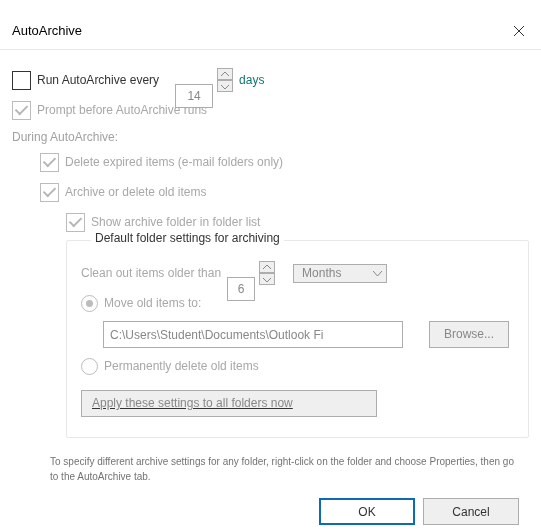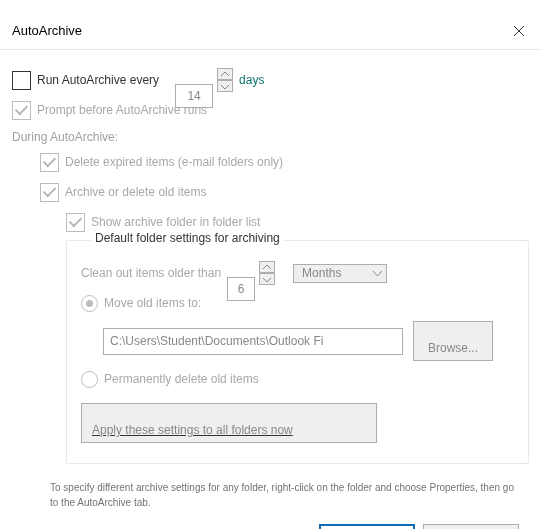--- a/index.html
+++ b/index.html
@@ -157,28 +157,28 @@
   .path-input {
     width: 300px;
     height: 27px;
     border: 1px solid #adadad;
     font: inherit;
     padding: 0 6px;
     color: #888;
     background: #fff;
   }
   .btn {
-    height: 40px;
+    height: 27px;
     border: 1px solid #adadad;
     background: #efefef;
     padding: 0 14px;
     font: inherit;
     color: #888;
     display: inline-flex;
-    align-items: flex-end;
+    align-items: flex-start;
     justify-content: center;
     cursor: default;
   }
   .btn.wide { width: 296px; justify-content: flex-start; padding-left: 10px; }
   .footer-text {
     margin: 16px 10px 14px 38px;
     color: #737373;
     line-height: 1.5;
     font-size: 10px;
   }
@@ -289,21 +289,21 @@
               <path d="M0 0 L4.5 5 L9 0" fill="none" stroke="#888" stroke-width="1"></path>
             </svg></span>
       </span>
     </div>
 
     <div class="row">
       <span class="radio checked"></span>
       <span class="label disabled">Move old items to:</span>
     </div>
 
-    <div class="row" style="padding-left:22px; gap:10px;">
+    <div class="row" style="padding-left:22px; gap:26px;">
       <input class="path-input" readonly="" value="C:\Users\Student\Documents\Outlook Fi" style="">
       <span class="btn">
           <span>Browse...</span>
         </span>
     </div>
 
     <div class="row">
       <span class="radio"></span>
       <span class="label disabled">Permanently delete old items</span>
     </div>

